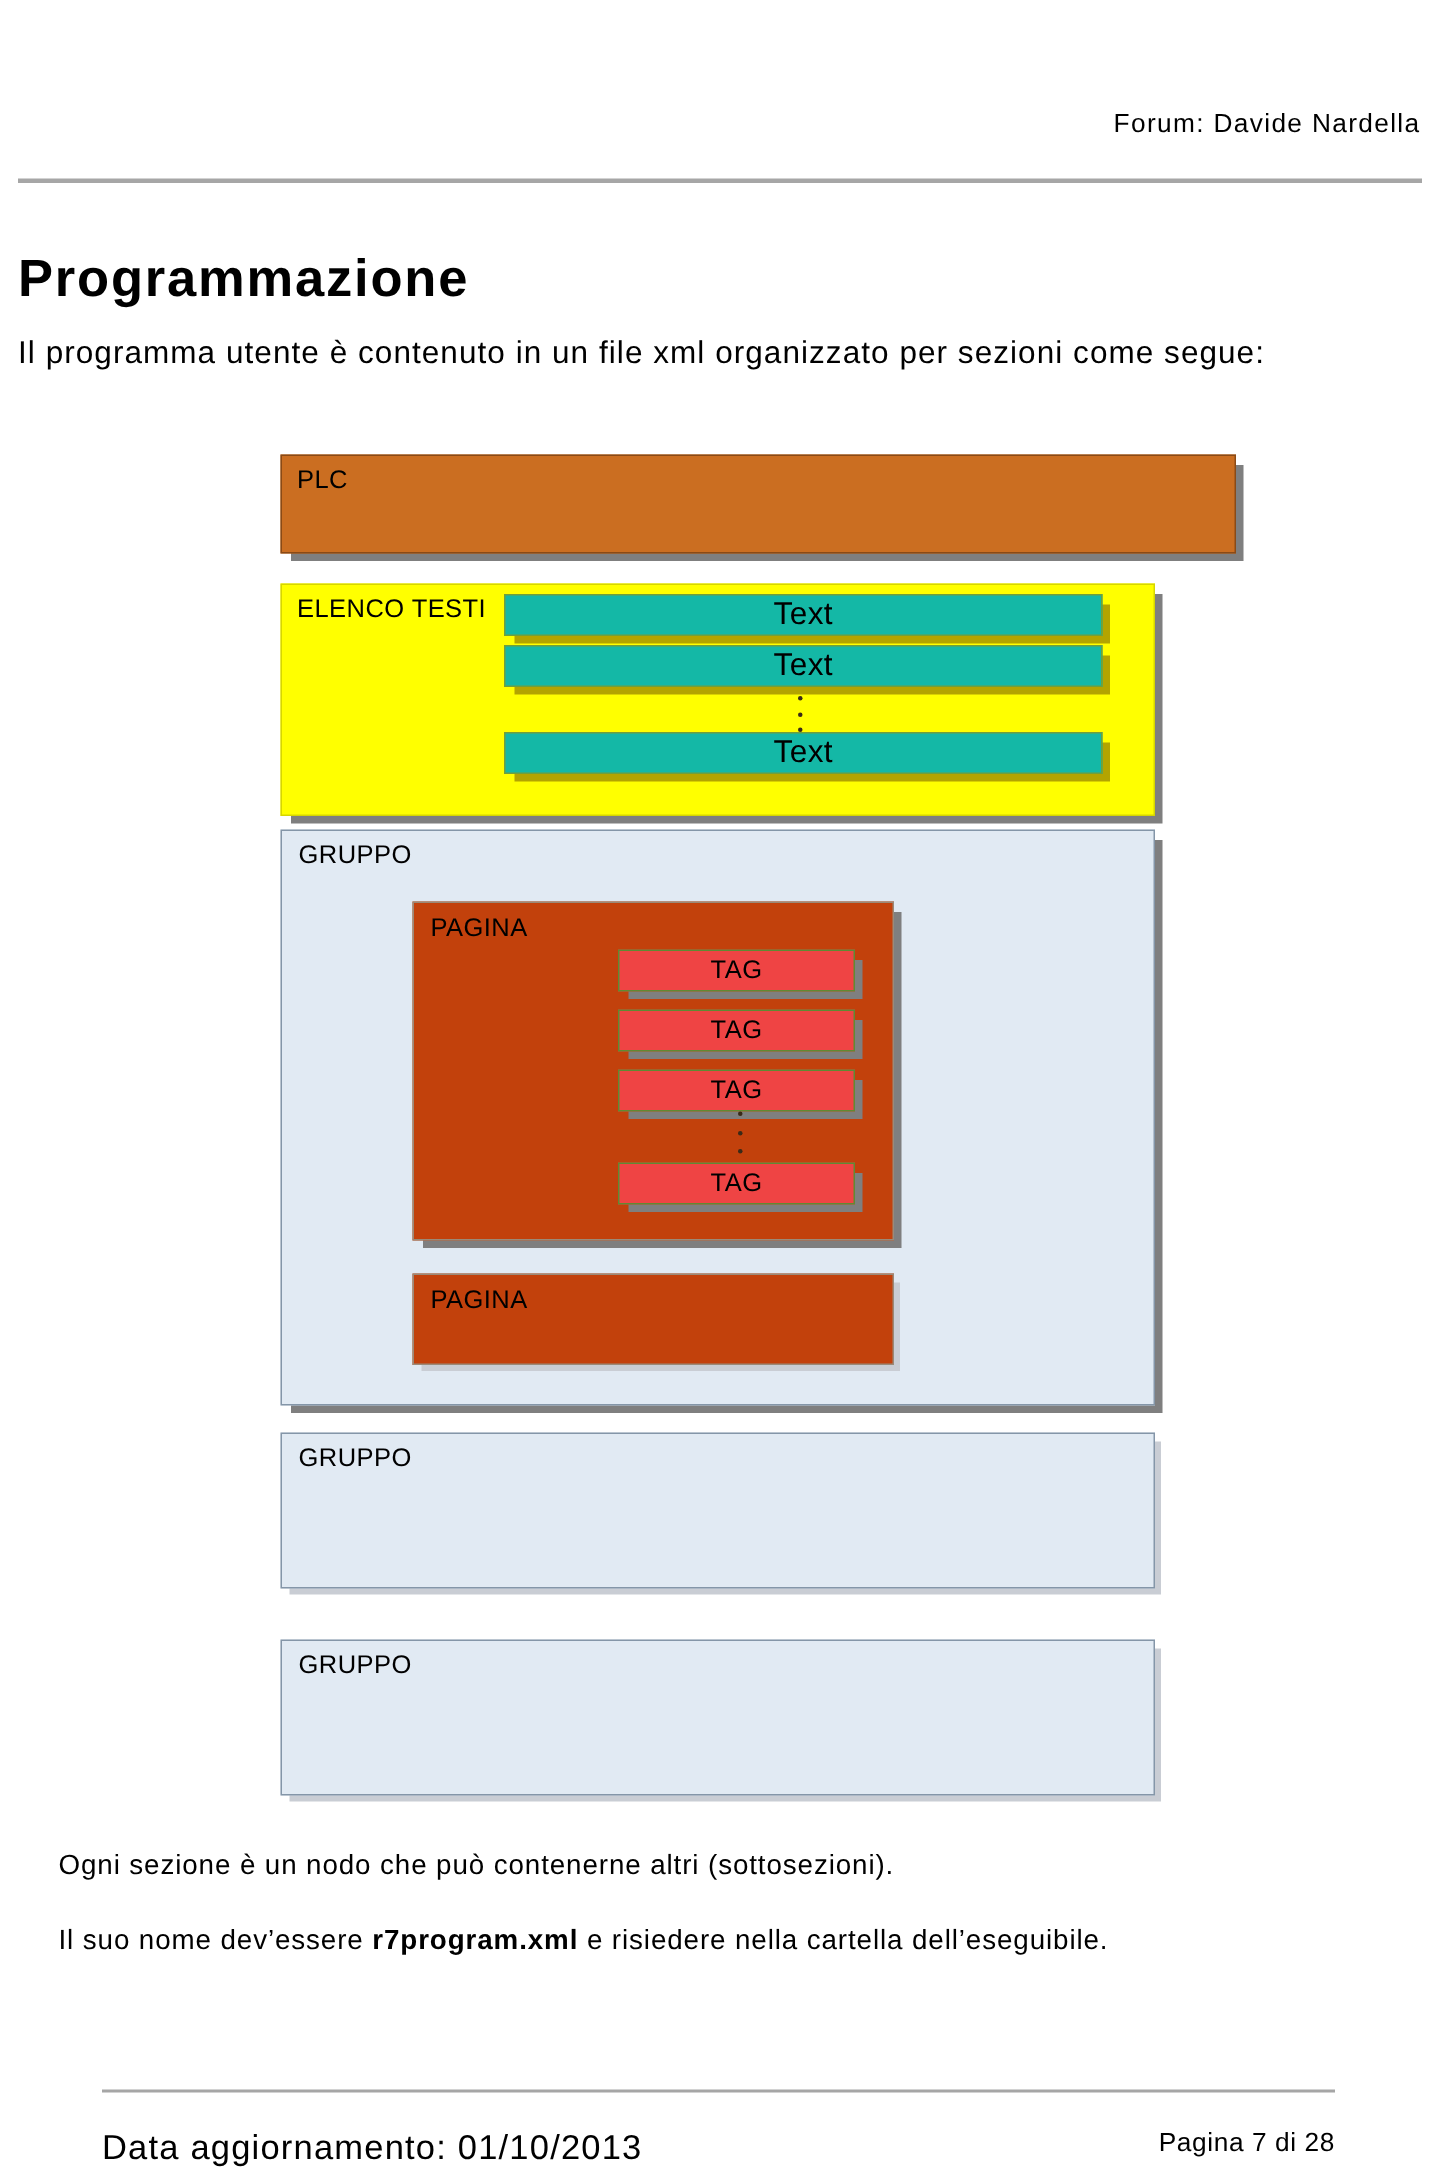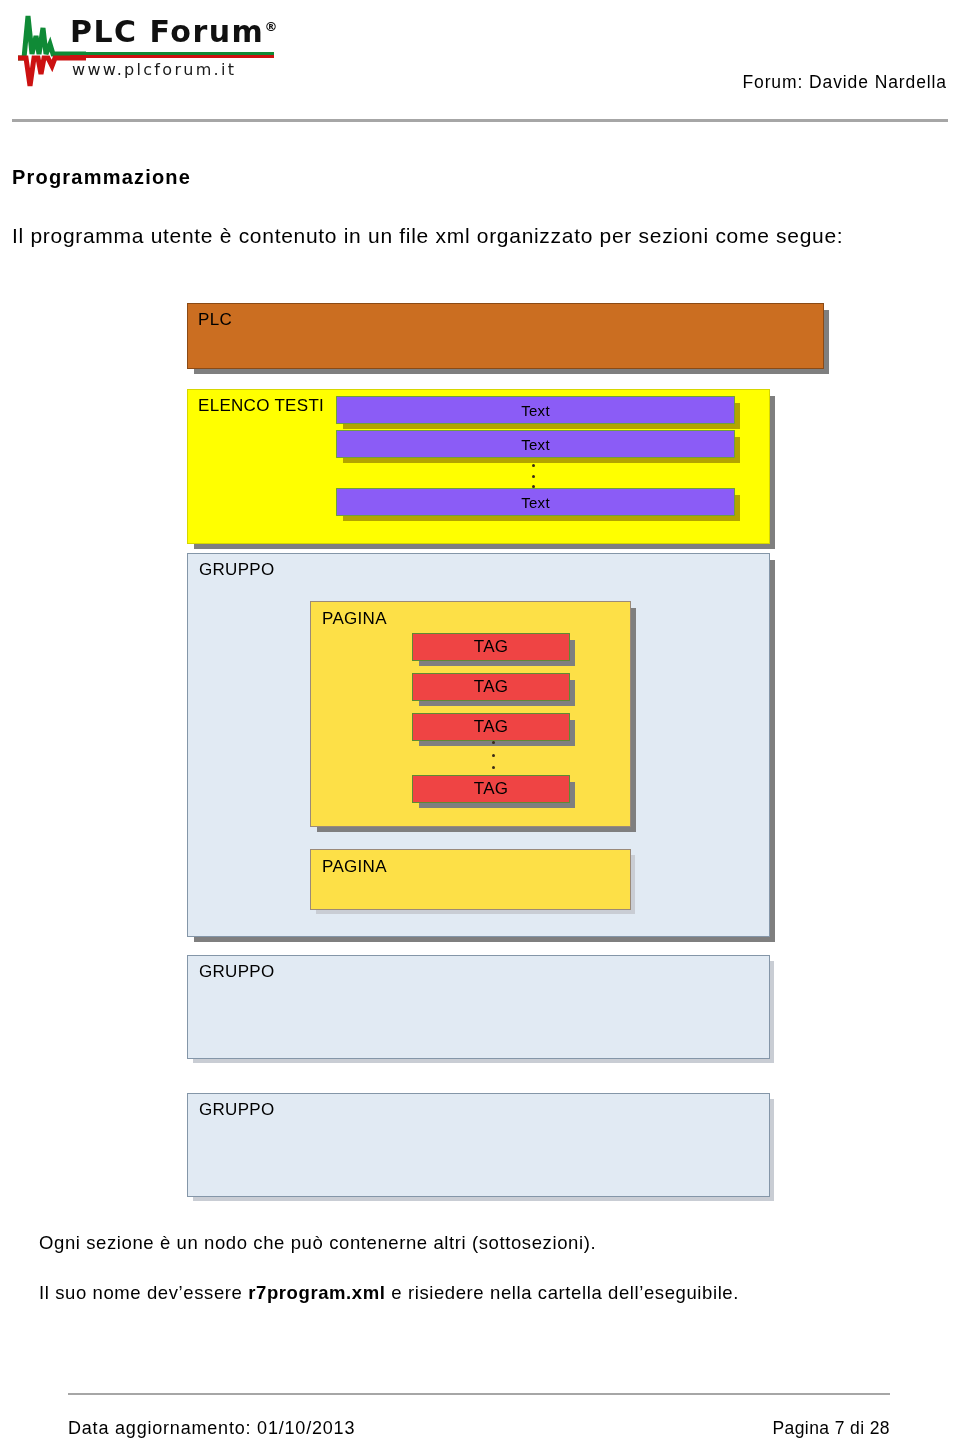--- a/index.html
+++ b/index.html
@@ -79,21 +79,21 @@
     position: absolute;
     left: 12px; top: 119px;
     width: 936px; height: 3px;
     background: #a6a6a6;
   }
 
   
   .page-title {
     position: absolute;
     left: 12px; top: 166px;
-    font-size: 20px;
+    font-size: 35px;
     font-weight: bold;
     letter-spacing: 1.2px;
     white-space: nowrap;
   }
   .intro {
     position: absolute;
     left: 12px; top: 224px;
     font-size: 21px;
     letter-spacing: 0.7px;
     white-space: nowrap;
@@ -141,40 +141,39 @@
   }
   .n-plc > .node-label { left: 10px; top: 6px; }
 
   .n-elenco {
     background: #ffff00;
     border-color: #d6d600;
   }
   .n-elenco > .node-label { left: 10px; top: 6px; }
 
   .n-text {
-    background: #8b5cf6;
+    background: #14b8a6;
     border-color: #6f9f3d;
     display: flex;
     align-items: center;
     justify-content: center;
-    font-size: 15px;
+    font-size: 21px;
     letter-spacing: 0.3px;
     text-align: right;
   }
 
   .n-gruppo {
     background: #e1eaf3;
     border-color: #8496a8;
   }
   .n-gruppo > .node-label { left: 11px; top: 6px; }
 
   .n-pagina {
-    background: #fde047;
+    background: #c2410c;
     border-color: #9b8a78;
-    margin-left: 35px;
   }
   .n-pagina > .node-label { left: 11px; top: 7px; }
 
   .n-tag {
     background: #ef4444;
     border-color: #5f8a33;
     display: flex;
     align-items: center;
     justify-content: center;
     font-size: 17px;
@@ -198,47 +197,37 @@
   
   .footer-rule {
     position: absolute;
     left: 68px; top: 1393px;
     width: 822px; height: 2px;
     background: #a6a6a6;
   }
   .footer-left {
     position: absolute;
     left: 68px; top: 1418px;
-    font-size: 18px;
+    font-size: 23px;
     letter-spacing: 0.8px;
     white-space: nowrap;
   }
   .footer-right {
     position: absolute;
     right: 70px; top: 1418px;
     font-size: 17.5px;
     letter-spacing: 0.4px;
     white-space: nowrap;
   }
 </style>
 </head>
 <body>
 
 <div class="header">
 
-  <div class="logo-wrap">
-    <svg class="logo-wave" viewBox="0 0 74 84">
-      <path d="M6 52 L12 52 L16 10 L20 48 L24 30 L27 48 L31 22 L34 48 L38 38 L41 48 L74 48" fill="none" stroke="#0f8a36" stroke-width="5"></path>
-      <path d="M6 52 L14 52 L18 80 L22 52 L26 52 L29 68 L32 52 L36 52 L40 60 L43 52 L74 52" fill="none" stroke="#cc1111" stroke-width="5"></path>
-    </svg>
-    <div class="logo-text"><span>PLC Forum</span><span class="logo-reg">®</span></div>
-    <div class="logo-rule-g"></div>
-    <div class="logo-rule-r"></div>
-    <div class="logo-url">www.plcforum.it</div>
-  </div>
 
   <div class="author">Forum: Davide Nardella</div>
   <div class="header-rule"></div>
 </div>
 
 <div class="page-title">Programmazione</div>
 <div class="intro">Il programma utente è contenuto in un file xml organizzato per sezioni come segue:</div>
 
 <div class="diagram">
 

